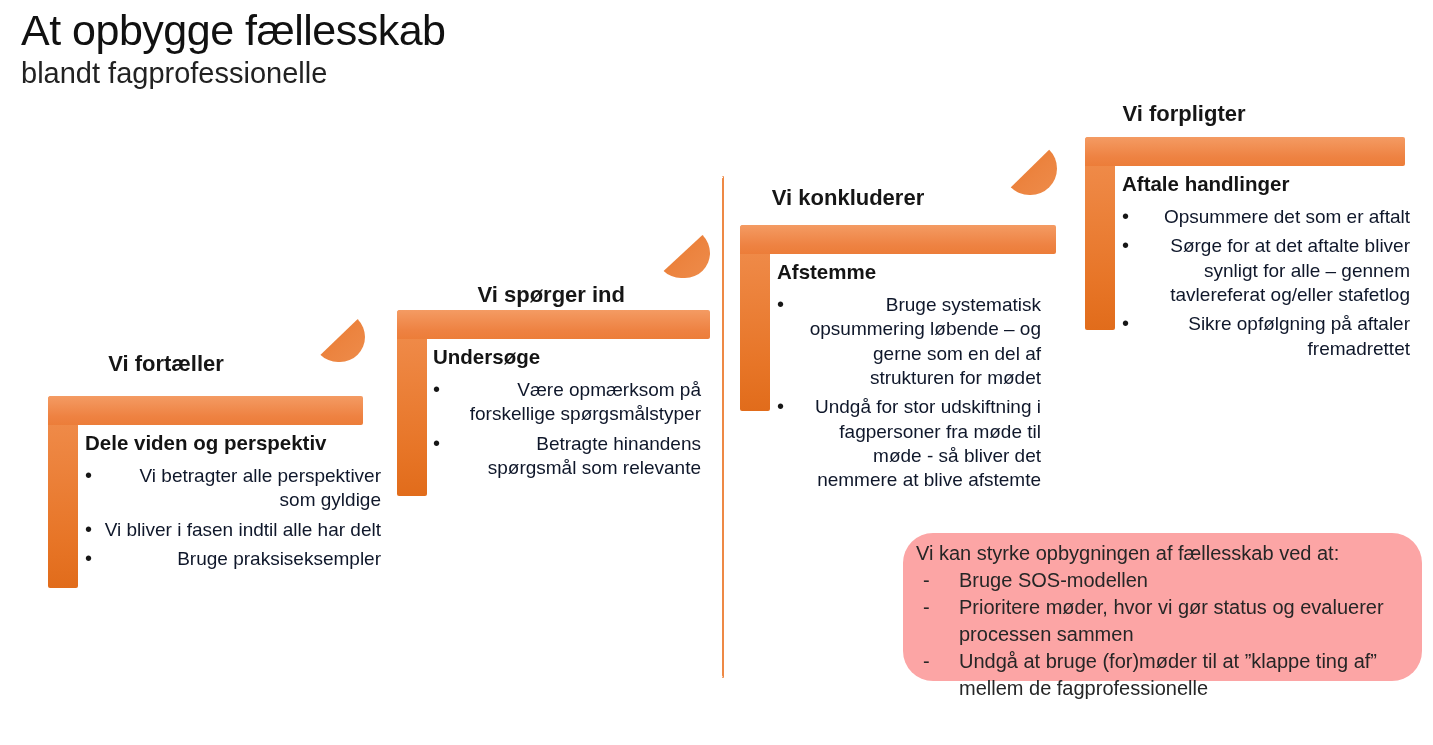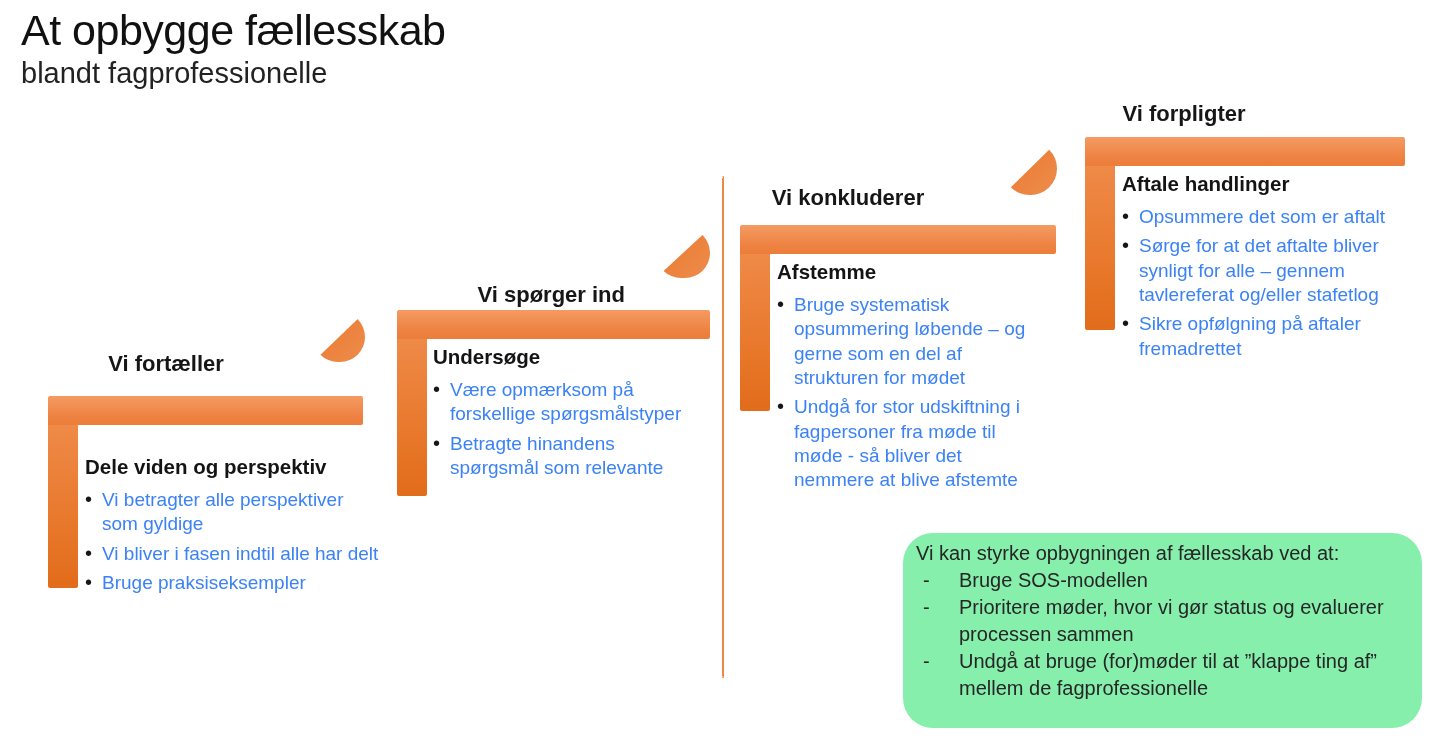--- a/index.html
+++ b/index.html
@@ -26,46 +26,46 @@
 
   
   .tri { position: absolute;
     background: linear-gradient(135deg, #e87527 0%, #ec8440 60%, #ee8c4b 100%);
     clip-path: polygon(100% 0, 100% 100%, 0 100%); }
 
   
   .content { position: absolute; }
   .content h3 { font-size: 20.5px; font-weight: bold; color: #141414; margin-bottom: 9px; letter-spacing: 0; }
   .content ul { list-style: none; }
-  .content li { position: relative; padding-left: 17px; font-size: 19px; line-height: 1.28; color: #3b82f6; margin-bottom: 5px; }
+  .content li { position: relative; padding-left: 17px; font-size: 19px; line-height: 1.28; color: #0f172a; margin-bottom: 5px; text-align: right; }
   .content li::before { content: "\2022"; position: absolute; left: 0; top: -1px; font-size: 20px; color: #161616; }
 
   
   .divider { position: absolute; width: 0; border-left: 2px dashed #ed7d31; opacity: 0.9; }
 
   
-  .summary { position: absolute; left: 903px; top: 533px; width: 519px; height: 195px;
-    background: #86efac; padding: 7px 12px 6px 13px; }
+  .summary { position: absolute; left: 903px; top: 533px; width: 519px; height: 148px;
+    background: #fca5a5; padding: 7px 12px 6px 13px; }
   .summary .summary-title { font-size: 20px; color: #262626; line-height: 1.35; }
   .summary ul { list-style: none; }
   .summary li { position: relative; padding-left: 43px; font-size: 20px; color: #262626; line-height: 1.35; }
   .summary li::before { content: "-"; position: absolute; left: 7px; top: 0; }
 
   
   #bracket-1 { left: 48px;  top: 396px; width: 315px; height: 192px; }
   #bracket-2 { left: 397px; top: 310px; width: 313px; height: 186px; }
   #bracket-3 { left: 740px; top: 225px; width: 316px; height: 186px; }
   #bracket-4 { left: 1085px; top: 137px; width: 320px; height: 193px; }
 
   #label-1 { left: 66px;  top: 351px; }
   #label-2 { left: 425px; top: 282px; text-align: right; }
   #label-3 { left: 748px; top: 185px; }
   #label-4 { left: 1084px; top: 101px; }
 
-  #content-1 { left: 85px;   top: 431px; width: 296px; margin-top: 24px; }
+  #content-1 { left: 85px;   top: 431px; width: 296px; }
   #content-2 { left: 433px;  top: 345px; width: 268px; }
   #content-3 { left: 777px;  top: 260px; width: 264px; }
   #content-4 { left: 1122px; top: 172px; width: 288px; }
 
   #tri-1 { left: 313px;  top: 312px; width: 52px; height: 50px; }
   #tri-2 { left: 656px;  top: 228px; width: 54px; height: 50px; }
   #tri-3 { left: 1003px; top: 142px; width: 54px; height: 53px; }
 
   #divider-1 { left: 722px; top: 176px; height: 502px; }
 </style>

